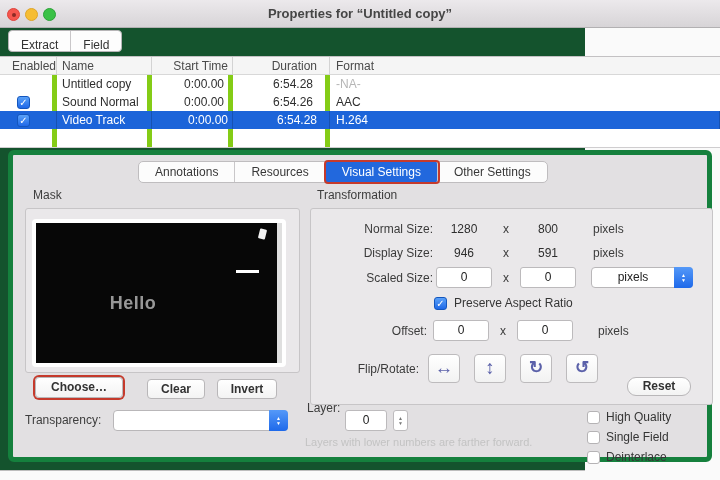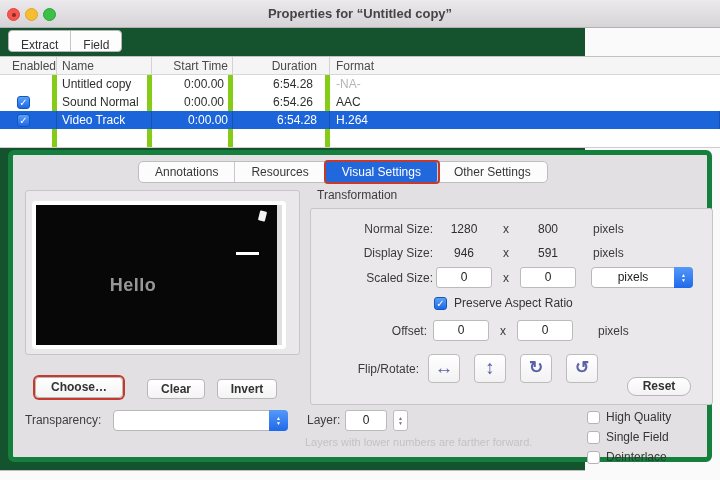--- a/index.html
+++ b/index.html
@@ -59,21 +59,21 @@
   .tab { min-width:90px; padding:0 16px; line-height:20px; text-align:center;
     color:#383838; border-right:1px solid #c9c7c9; cursor:default; }
   .tab:last-child { border-right:none; border-radius:0 4px 4px 0; }
   .tab:first-child { border-radius:4px 0 0 4px; }
   .tab.sel { background:#2268dd; color:#fff;
     box-shadow:0 0 0 2px #c53a2c; position:relative; z-index:2; border-radius:2px; }
 
   .group-label { position:absolute; color:#3d3d3d; }
 
   
-  .well { position:absolute; left:12px; top:35px; width:275px; height:165px;
+  .well { position:absolute; left:12px; top:53px; width:275px; height:165px;
     background:#eae8ea; border:1px solid #c7c5c7; border-radius:3px; }
   .frame { position:absolute; left:6px; top:10px; width:254px; height:148px;
     background:#fff; border-radius:4px; padding:4px; }
   .preview { position:relative; width:246px; height:140px; background:#070707; overflow:hidden; }
   .hello { position:absolute; left:30%; top:50%; color:#979797; font-weight:700;
     font-size:18px; letter-spacing:.5px; }
   .dash { position:absolute; left:200px; top:47px; width:23px; height:3px; background:#fff; }
   .notch { position:absolute; right:16px; top:6px; width:7px; height:10px;
     background:#f2f2f2; transform:rotate(14deg); border-radius:1px; }
   .pscroll { position:absolute; right:0; top:0; bottom:0; width:5px; background:#dfdfdf; }
@@ -263,21 +263,21 @@
     </div>
 
     <div class="group-label" style="left:12px; top:258px;">Transparency:</div>
     <span class="dropdown" style="position:absolute; left:100px; top:255px; width:175px;">
       <span class="dd-cap">
         <span>▲</span>
           <span>▼</span>
       </span>
     </span>
 
-    <div class="group-label" style="left:294px; top:258px;">Layer:</div>
+    <div class="group-label" style="left:294px; top:246px;">Layer:</div>
     <span class="tfield" style="position:absolute; left:329px; top:255px; width:42px;">0</span>
     <span class="stepper" style="left:380px; top:255px;">
       <span>▲</span>
       <span>▼</span>
     </span>
 
     <div class="hint">Layers with lower numbers are farther forward.</div>
 
     <div class="footchk" style="top:255px;">
       <span class="chkbox"></span>

